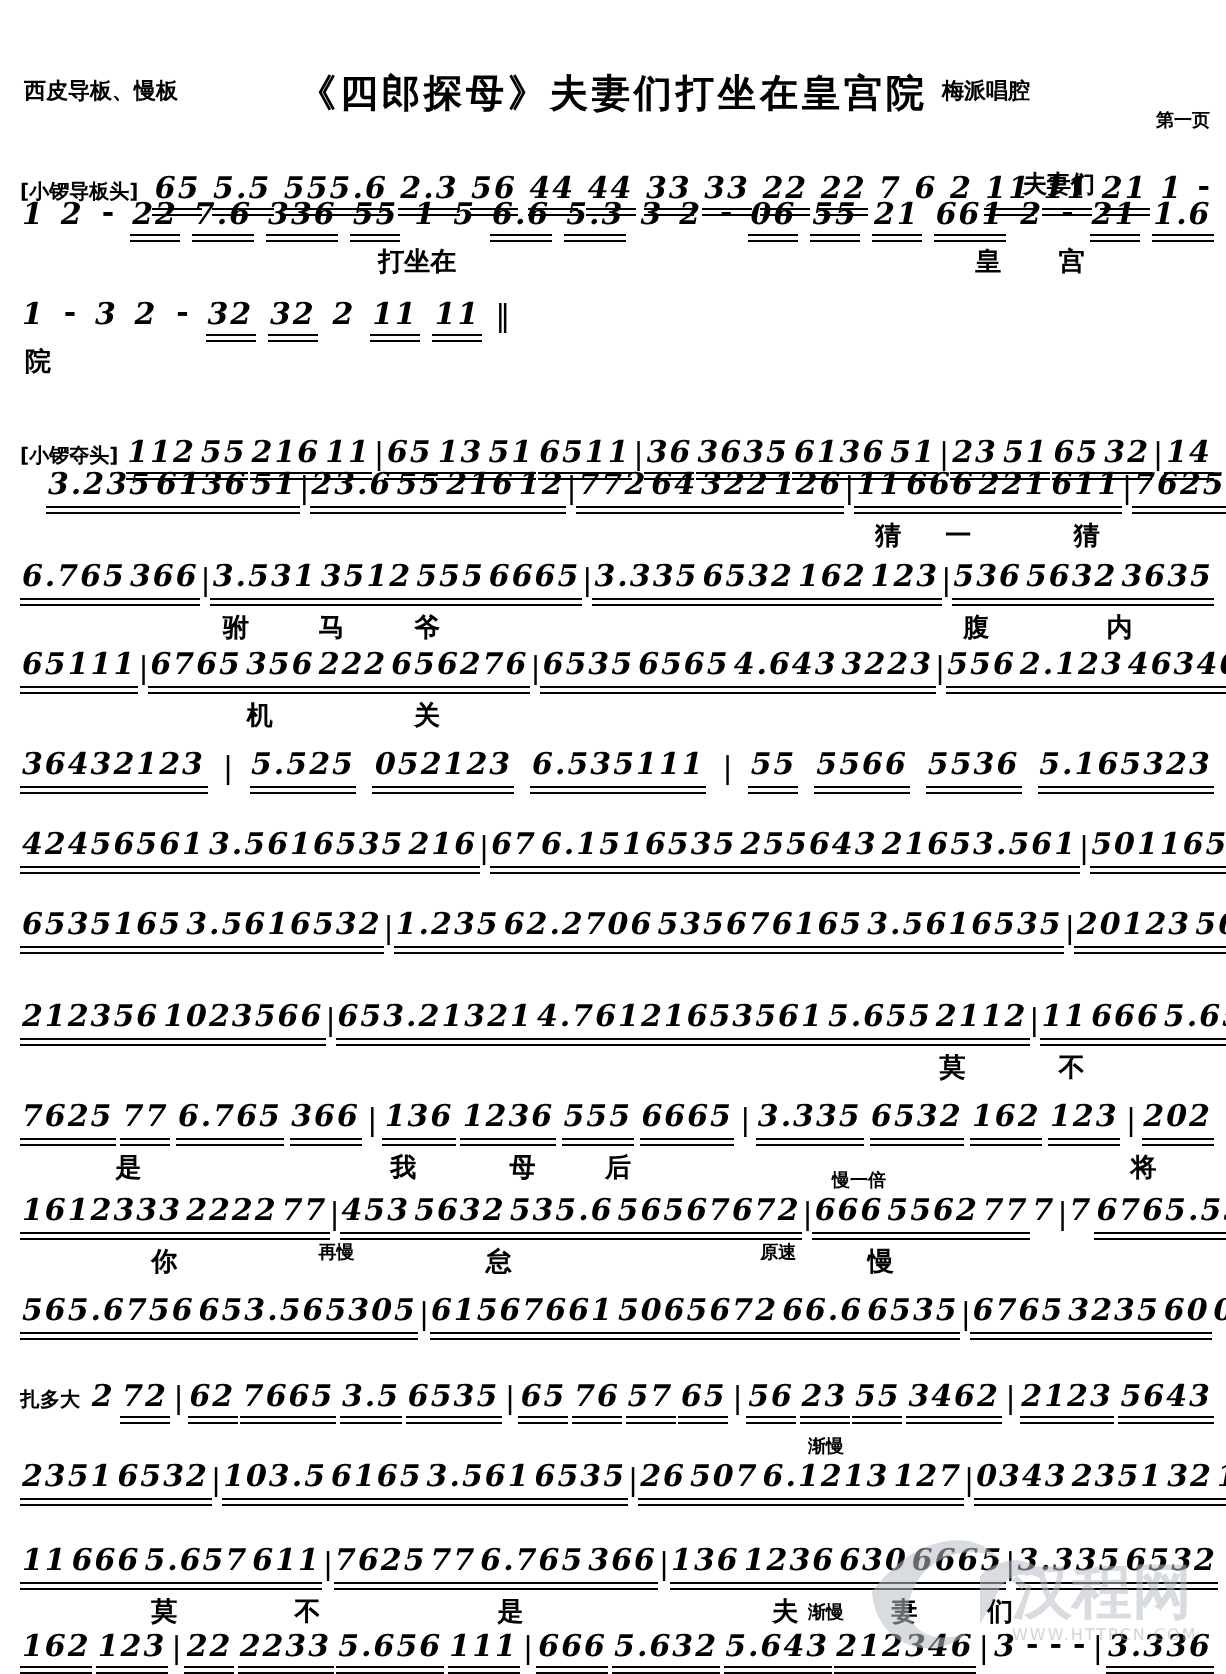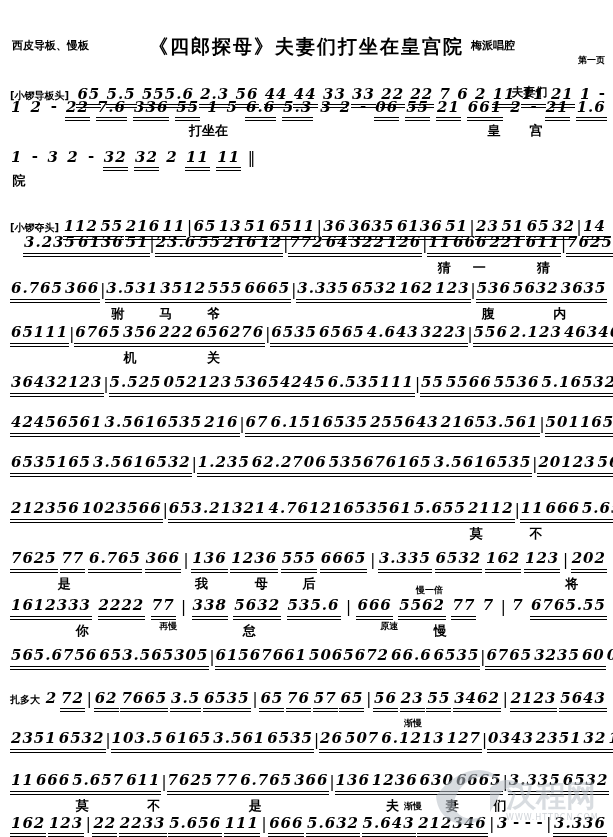--- a/index.html
+++ b/index.html
@@ -208,21 +208,20 @@
         </div>
         <span class="lyric" style="left: 19%;">机</span>
         <span class="lyric" style="left: 33%;">关</span>
       </div>
       <div class="line" style="top: 374px;">
         <div class="row">
           <span class="note grp">36432123</span>
           <span class="bar">|</span>
           <span class="note grp">5.525</span>
           <span class="note grp">052123</span>
-          <span class="note grp">53654245</span>
           <span class="note grp">6.535111</span>
           <span class="bar">|</span>
           <span class="note grp">55</span>
           <span class="note grp">5566</span>
           <span class="note grp">5536</span>
           <span class="note grp">5.165323</span>
         </div>
       </div>
       <div class="line" style="top: 414px;">
         <div class="row">
@@ -293,23 +292,24 @@
         <span class="lyric" style="left: 41%;">母</span>
         <span class="lyric" style="left: 49%;">后</span>
         <span class="lyric" style="left: 93%;">将</span>
       </div>
       <div class="line" style="top: 597px;">
         <div class="row">
           <span class="note grp">1612333</span>
           <span class="note grp">2222</span>
           <span class="note grp">77</span>
           <span class="bar">|</span>
-          <span class="note grp">338</span>
+          <span class="note grp">453</span>
           <span class="note grp">5632</span>
           <span class="note grp">535.6</span>
+          <span class="note grp">56567672</span>
           <span class="bar">|</span>
           <span class="note grp">666</span>
           <span class="note grp">5562</span>
           <span class="note grp">77</span>
           <span class="note single">7</span>
           <span class="bar">|</span>
           <span class="note single">7</span>
           <span class="note grp">6765.55</span>
         </div>
         <span class="mark" style="left: 68%;">慢一倍</span>

